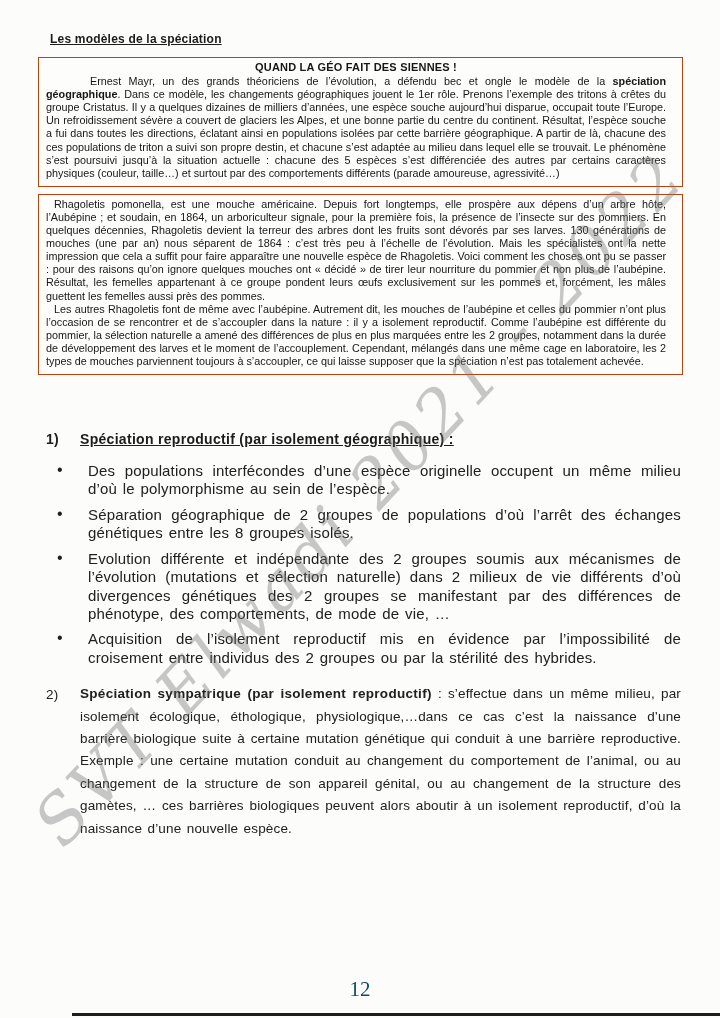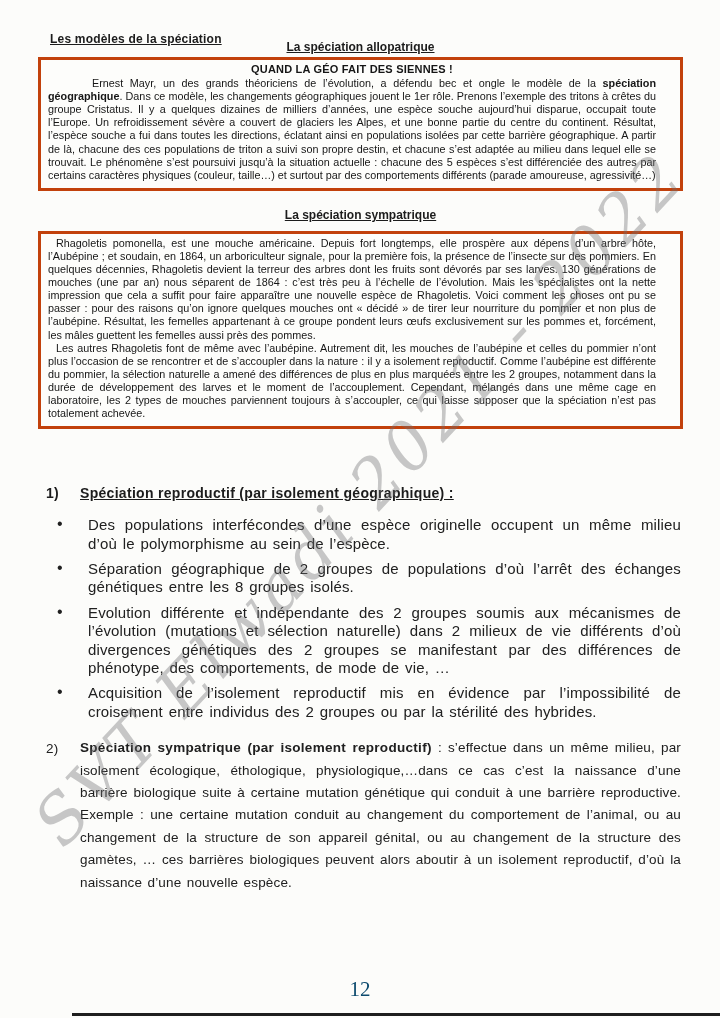--- a/index.html
+++ b/index.html
@@ -18,22 +18,22 @@
     font-size:12px; font-weight:bold; text-decoration:underline;
     letter-spacing:0.2px;
   }
   .center-heading {
     position:absolute; left:0; right:0; top:10px; text-align:center;
     font-size:12px; font-weight:bold; text-decoration:underline;
   }
 
   
   .text-box {
-    border:3px solid #c2410c; background:#fdfdfb;
-    padding:3px 24px 6px 7px;
+    border:1px solid #c2410c; background:#fdfdfb;
+    padding:3px 16px 6px 7px;
     font-size:10.8px; line-height:13.1px; text-align:justify;
     color:#161616;
   }
   .box-title {
     text-align:center; font-weight:bold; font-size:11px;
     letter-spacing:0.2px; margin-bottom:1px;
   }
   .box-para.first-indent { text-indent:44px; }
   .box-para.small-indent { text-indent:8px; }
   .box2 { margin-top:7px; }
@@ -93,31 +93,27 @@
 <body>
 
 <div class="page">
 
   <div class="watermark">SVT Elwadi 2021 - 2022</div>
 
   <div class="content">
 
     <div class="header-row">
       <div class="main-title">Les modèles de la spéciation</div>
-      <div class="center-heading">La spéciation allopatrique</div>
     </div>
 
     <div class="text-box box1">
       <div class="box-title">QUAND LA GÉO FAIT DES SIENNES !</div>
       <p class="box-para first-indent"><span>Ernest Mayr, un des grands théoriciens de l’évolution, a défendu bec et ongle le modèle de la </span><strong>spéciation géographique</strong><span>. Dans ce modèle, les changements géographiques jouent le 1er rôle. Prenons l’exemple des tritons à crêtes du groupe Cristatus. Il y a quelques dizaines de milliers d’années, une espèce souche aujourd’hui disparue, occupait toute l’Europe. Un refroidissement sévère a couvert de glaciers les Alpes, et une bonne partie du centre du continent. Résultat, l’espèce souche a fui dans toutes les directions, éclatant ainsi en populations isolées par cette barrière géographique. A partir de là, chacune des ces populations de triton a suivi son propre destin, et chacune s’est adaptée au milieu dans lequel elle se trouvait. Le phénomène s’est poursuivi jusqu’à la situation actuelle : chacune des 5 espèces s’est différenciée des autres par certains caractères physiques (couleur, taille…) et surtout par des comportements différents (parade amoureuse, agressivité…)</span></p>
     </div>
 
-    <div class="heading2-row">
-      <div class="center-heading">La spéciation sympatrique</div>
-    </div>
 
     <div class="text-box box2">
       <p class="box-para small-indent">Rhagoletis pomonella, est une mouche américaine. Depuis fort longtemps, elle prospère aux dépens d’un arbre hôte, l’Aubépine ; et soudain, en 1864, un arboriculteur signale, pour la première fois, la présence de l’insecte sur des pommiers. En quelques décennies, Rhagoletis devient la terreur des arbres dont les fruits sont dévorés par ses larves. 130 générations de mouches (une par an) nous séparent de 1864 : c’est très peu à l’échelle de l’évolution. Mais les spécialistes ont la nette impression que cela a suffit pour faire apparaître une nouvelle espèce de Rhagoletis. Voici comment les choses ont pu se passer : pour des raisons qu’on ignore quelques mouches ont « décidé » de tirer leur nourriture du pommier et non plus de l’aubépine. Résultat, les femelles appartenant à ce groupe pondent leurs œufs exclusivement sur les pommes et, forcément, les mâles guettent les femelles aussi près des pommes.</p>
       <p class="box-para small-indent">Les autres Rhagoletis font de même avec l’aubépine. Autrement dit, les mouches de l’aubépine et celles du pommier n’ont plus l’occasion de se rencontrer et de s’accoupler dans la nature : il y a isolement reproductif. Comme l’aubépine est différente du pommier, la sélection naturelle a amené des différences de plus en plus marquées entre les 2 groupes, notamment dans la durée de développement des larves et le moment de l’accouplement. Cependant, mélangés dans une même cage en laboratoire, les 2 types de mouches parviennent toujours à s’accoupler, ce qui laisse supposer que la spéciation n’est pas totalement achevée.</p>
     </div>
 
     <div class="sections">
 
       <div class="numbered-header">
         <span class="sec-num">1)</span>

